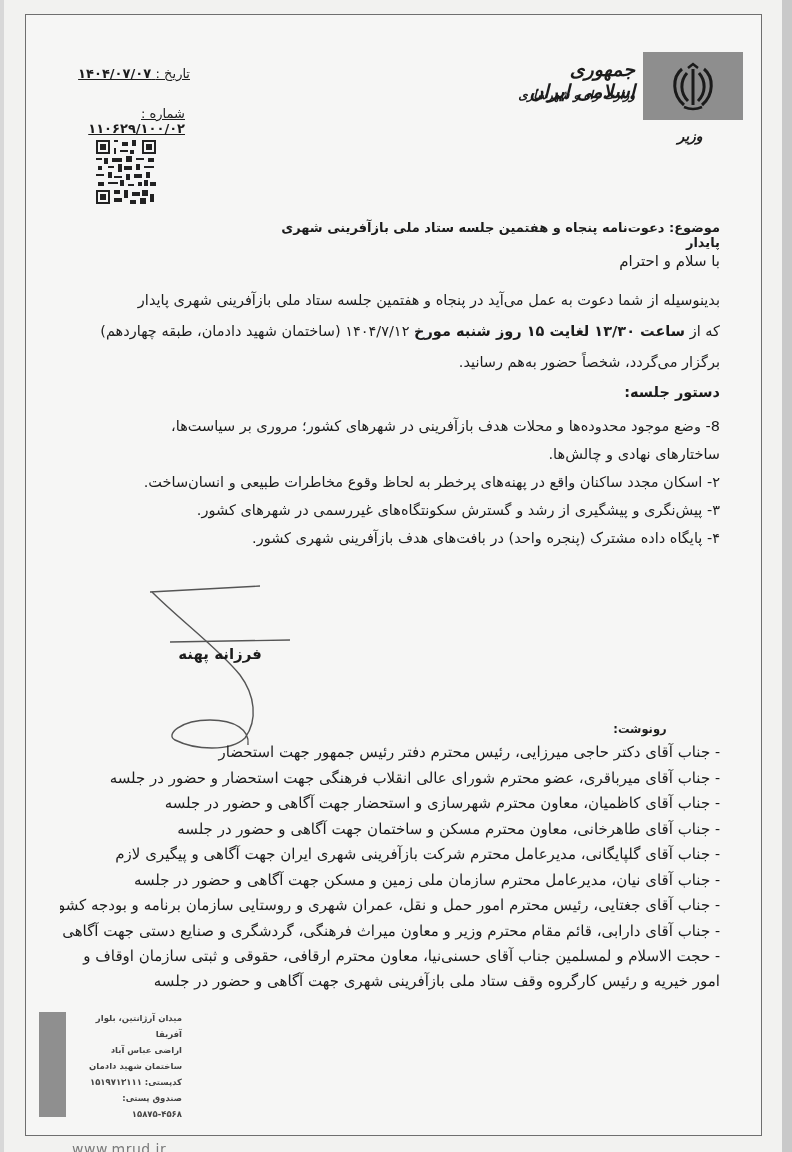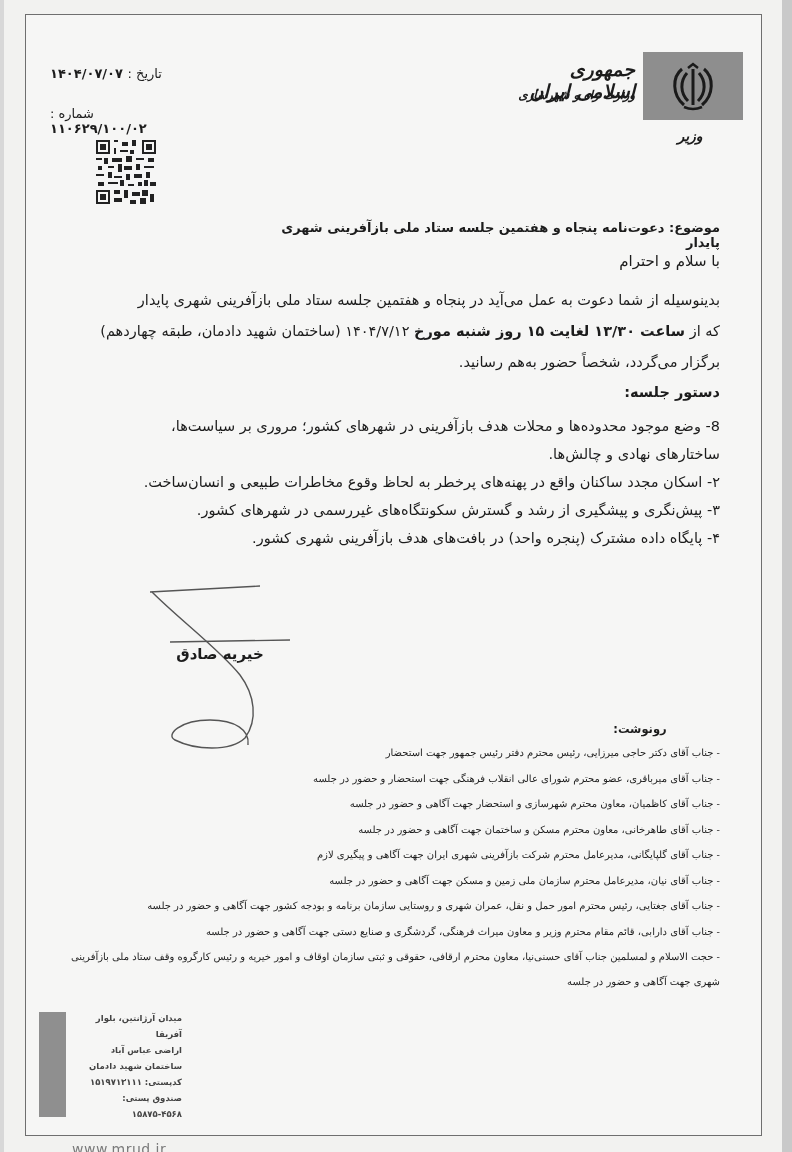--- a/index.html
+++ b/index.html
@@ -18,37 +18,37 @@
   }
   .abs { position:absolute; }
   
   .emblem-box {
     position:absolute; left:643px; top:52px; width:100px; height:68px; background:#8e8e8e;
     display:flex; align-items:center; justify-content:center;
   }
   .org-line1 { left:515px; top:58px; width:120px; text-align:right; font-family:"DejaVu Serif", serif; font-size:19px; font-style:italic; font-weight:bold; }
   .org-line2 { left:515px; top:88px; width:120px; text-align:right; font-family:"DejaVu Serif", serif; font-size:12px; font-style:italic; font-weight:bold; }
   .vazir { left:650px; top:128px; width:80px; text-align:center; font-family:"DejaVu Serif", serif; font-size:14px; font-style:italic; font-weight:bold; }
-  .meta-row { left:50px; width:140px; text-align:left; font-size:13px; font-weight:bold; }
+  .meta-row { left:50px; width:140px; text-align:right; font-size:13px; font-weight:bold;text-decoration:underline; }
   .meta-row .lbl { font-weight:normal; }
   .qr { left:96px; top:140px; width:60px; height:64px; }
   
   .subject { left:250px; top:220px; width:470px; text-align:right; font-size:13px; font-weight:bold; }
   .greeting { left:400px; top:252px; width:320px; text-align:right; font-size:15px; }
   .para { left:60px; top:285px; width:660px; text-align:right; font-size:14.5px; line-height:31px; }
   .para .b { font-weight:bold; }
   .agenda-title { left:500px; top:384px; width:220px; text-align:right; font-size:14.5px; font-weight:bold; }
   .agenda { left:60px; top:412px; width:660px; text-align:right; font-size:14.5px; line-height:28px; margin:0; padding:0; list-style:none; }
   .agenda li { margin:0; padding:0; }
   
   .sig-svg { left:140px; top:580px; width:170px; height:175px; }
   .signer { left:170px; top:645px; width:100px; text-align:center; font-size:15px; font-weight:bold; }
   
   .cc-title { left:560px; top:722px; width:160px; text-align:center; font-size:11.5px; font-weight:bold; }
-  .cc-list { left:60px; top:740px; width:660px; text-align:right; font-family:"DejaVu Serif", serif; font-size:10px; line-height:25.5px; margin:0; padding:0; list-style:none; }
+  .cc-list { left:60px; top:740px; width:660px; text-align:right; font-family:"DejaVu Serif", serif; font-size:15px; line-height:25.5px; margin:0; padding:0; list-style:none; }
   .cc-list li { margin:0; padding:0; white-space:nowrap; overflow:hidden; }
   .cc-list li.wrap { white-space:normal; line-height:25px; }
   
   .footer-bar { left:39px; top:1012px; width:27px; height:105px; background:#8f8f8f; }
   .footer-text { left:72px; top:1010px; width:110px; text-align:right; font-size:8.5px; line-height:16px; font-weight:bold; color:#444; }
   .footer-url { left:72px; top:1141px; font-size:14px; color:#7a7a7a; direction:ltr; letter-spacing:0.5px; }
 </style>
 </head>
 <body>
 
@@ -155,21 +155,21 @@
   <li>۴- پایگاه داده مشترک (پنجره واحد) در بافت‌های هدف بازآفرینی شهری کشور.</li>
 </ul>
 
 <svg class="abs sig-svg" viewBox="0 0 170 175">
   <g fill="none" stroke="#555" stroke-width="1.4">
     <path d="M10 12 L120 6"></path>
     <path d="M12 12 C 40 40, 80 70, 100 95 C 115 115, 118 140, 105 158 C 90 172, 55 170, 35 160 C 25 155, 40 140, 70 140 C 95 140, 110 150, 108 165"></path>
     <path d="M30 62 L150 60"></path>
   </g>
 </svg>
-<div class="abs signer">خیریه صادق</div>
+<div class="abs signer">فرزانه پهنه</div>
 
 <div class="abs cc-title">رونوشت:</div>
 <ul class="abs cc-list">
   <li>- جناب آقای دکتر حاجی میرزایی، رئیس محترم دفتر رئیس جمهور جهت استحضار</li>
   <li>- جناب آقای میرباقری، عضو محترم شورای عالی انقلاب فرهنگی جهت استحضار و حضور در جلسه</li>
   <li>- جناب آقای کاظمیان، معاون محترم شهرسازی و استحضار جهت آگاهی و حضور در جلسه</li>
   <li>- جناب آقای طاهرخانی، معاون محترم مسکن و ساختمان جهت آگاهی و حضور در جلسه</li>
   <li>- جناب آقای گلپایگانی، مدیرعامل محترم شرکت بازآفرینی شهری ایران جهت آگاهی و پیگیری لازم</li>
   <li>- جناب آقای نیان، مدیرعامل محترم سازمان ملی زمین و مسکن جهت آگاهی و حضور در جلسه</li>
   <li>- جناب آقای جغتایی، رئیس محترم امور حمل و نقل، عمران شهری و روستایی سازمان برنامه و بودجه کشور جهت آگاهی و حضور در جلسه</li>

